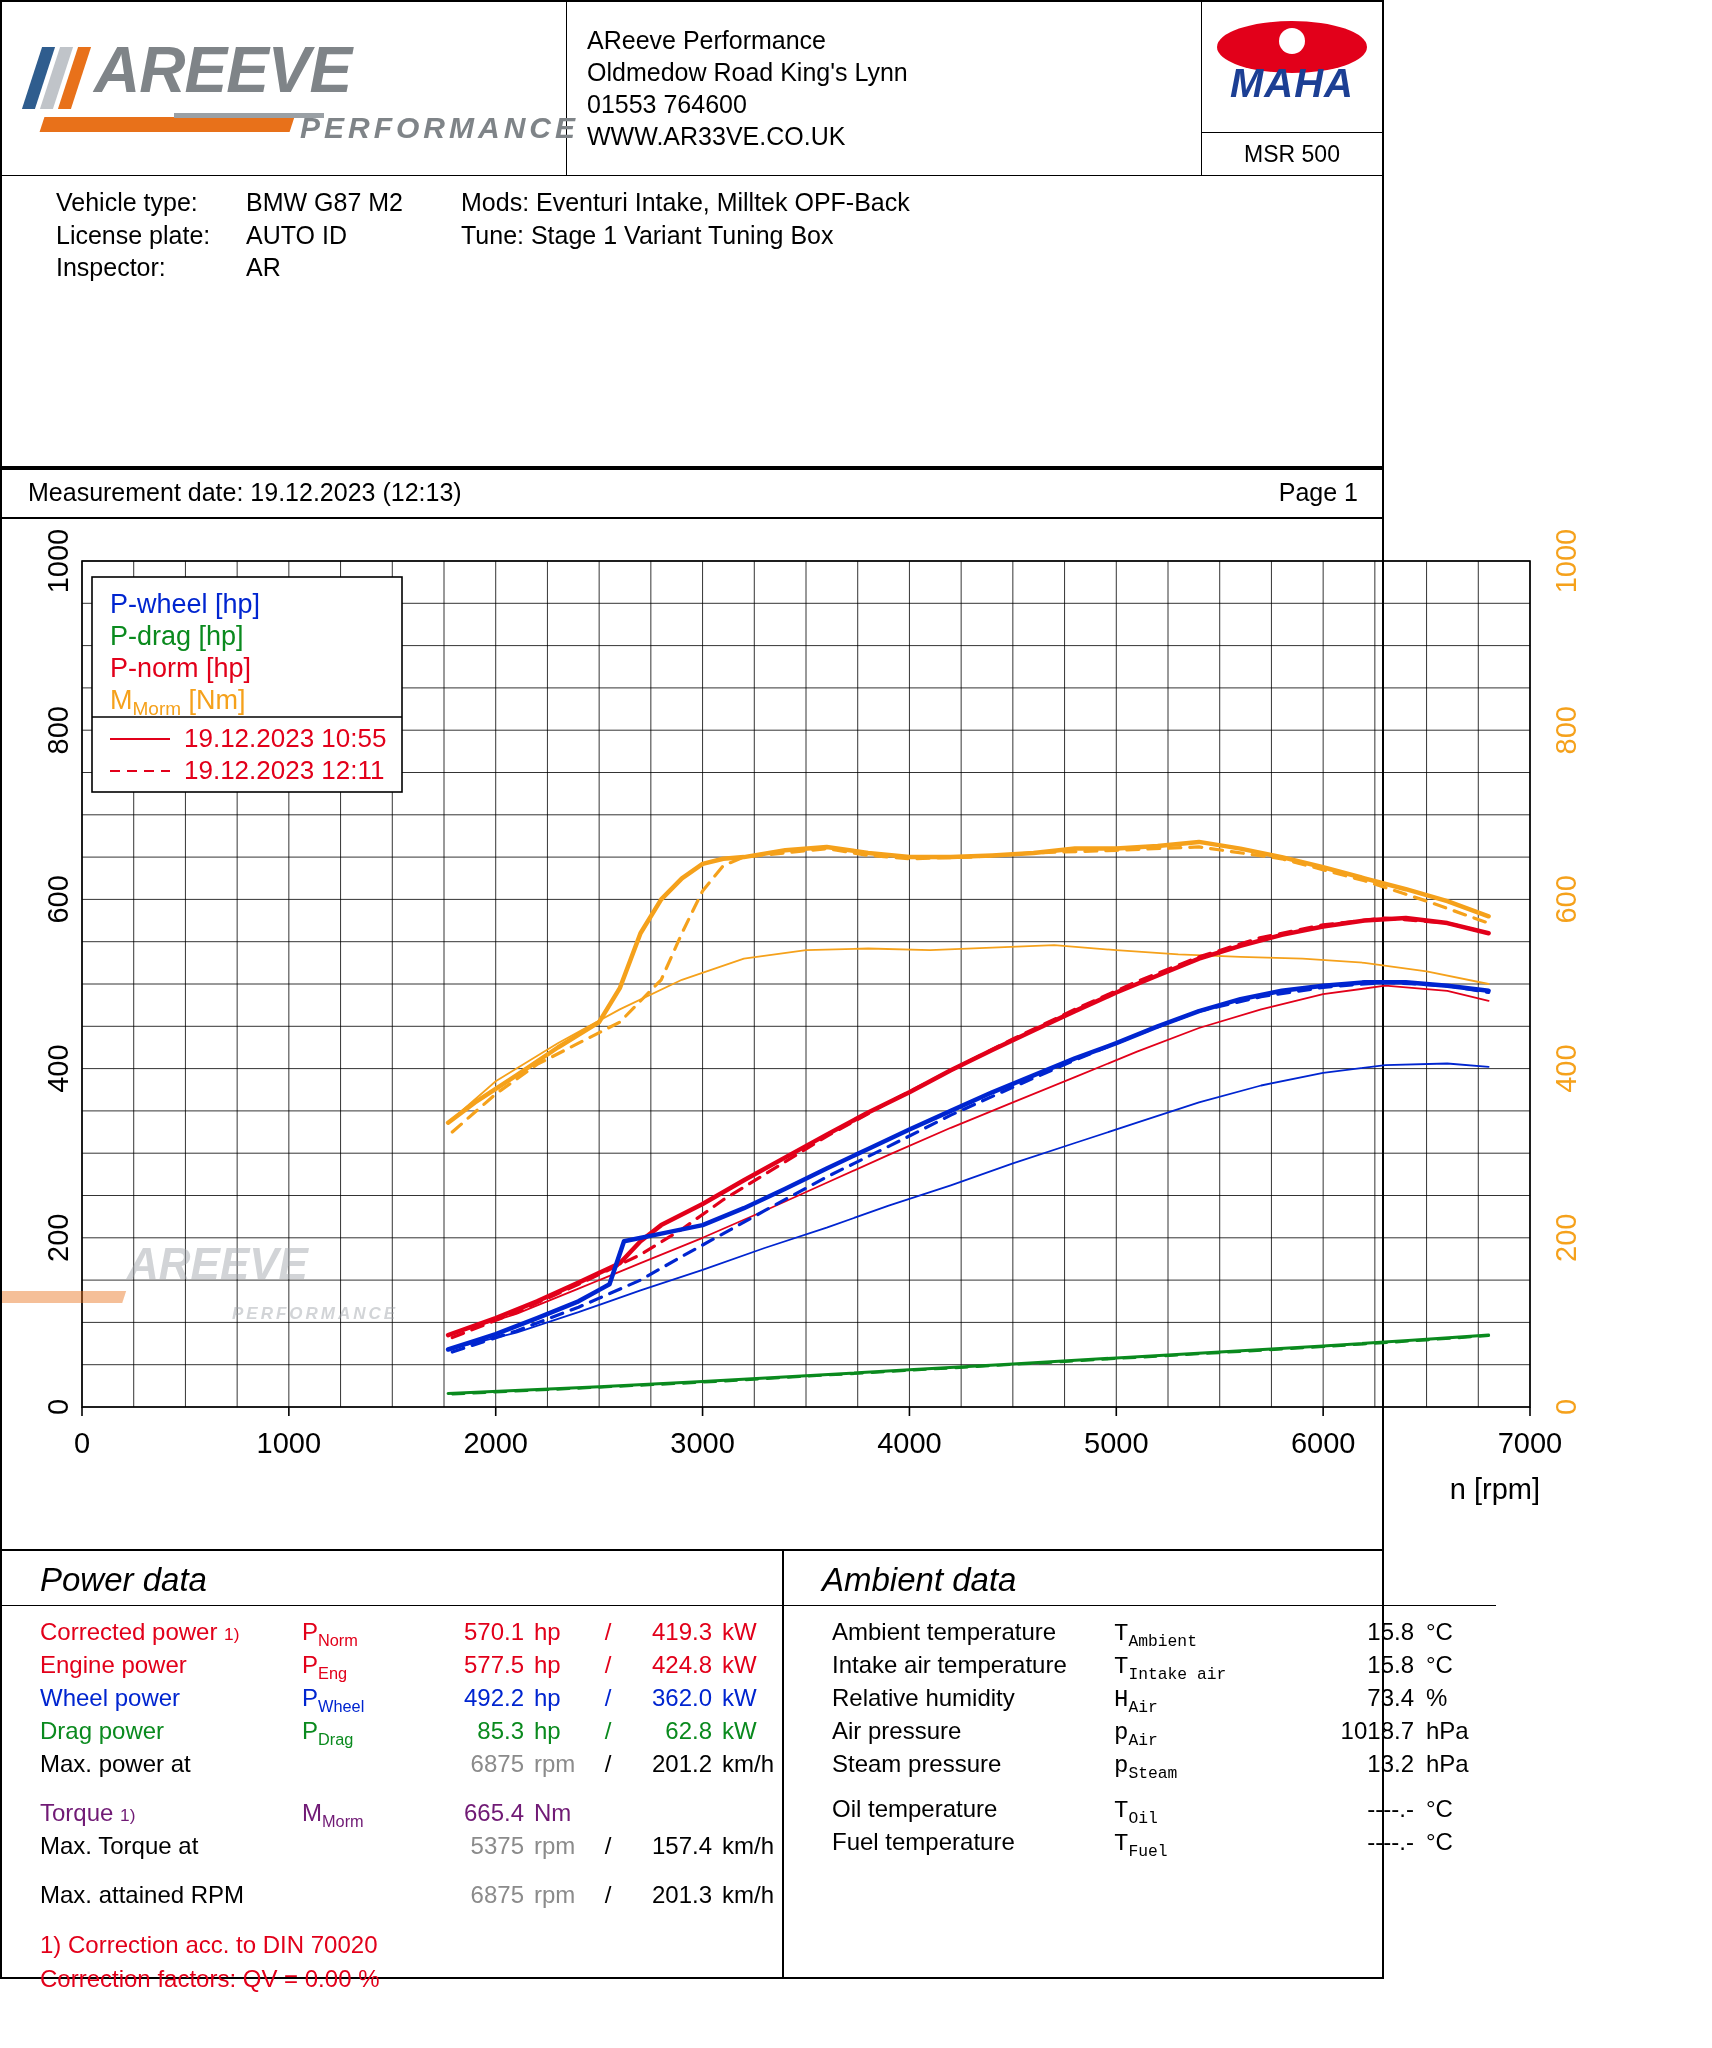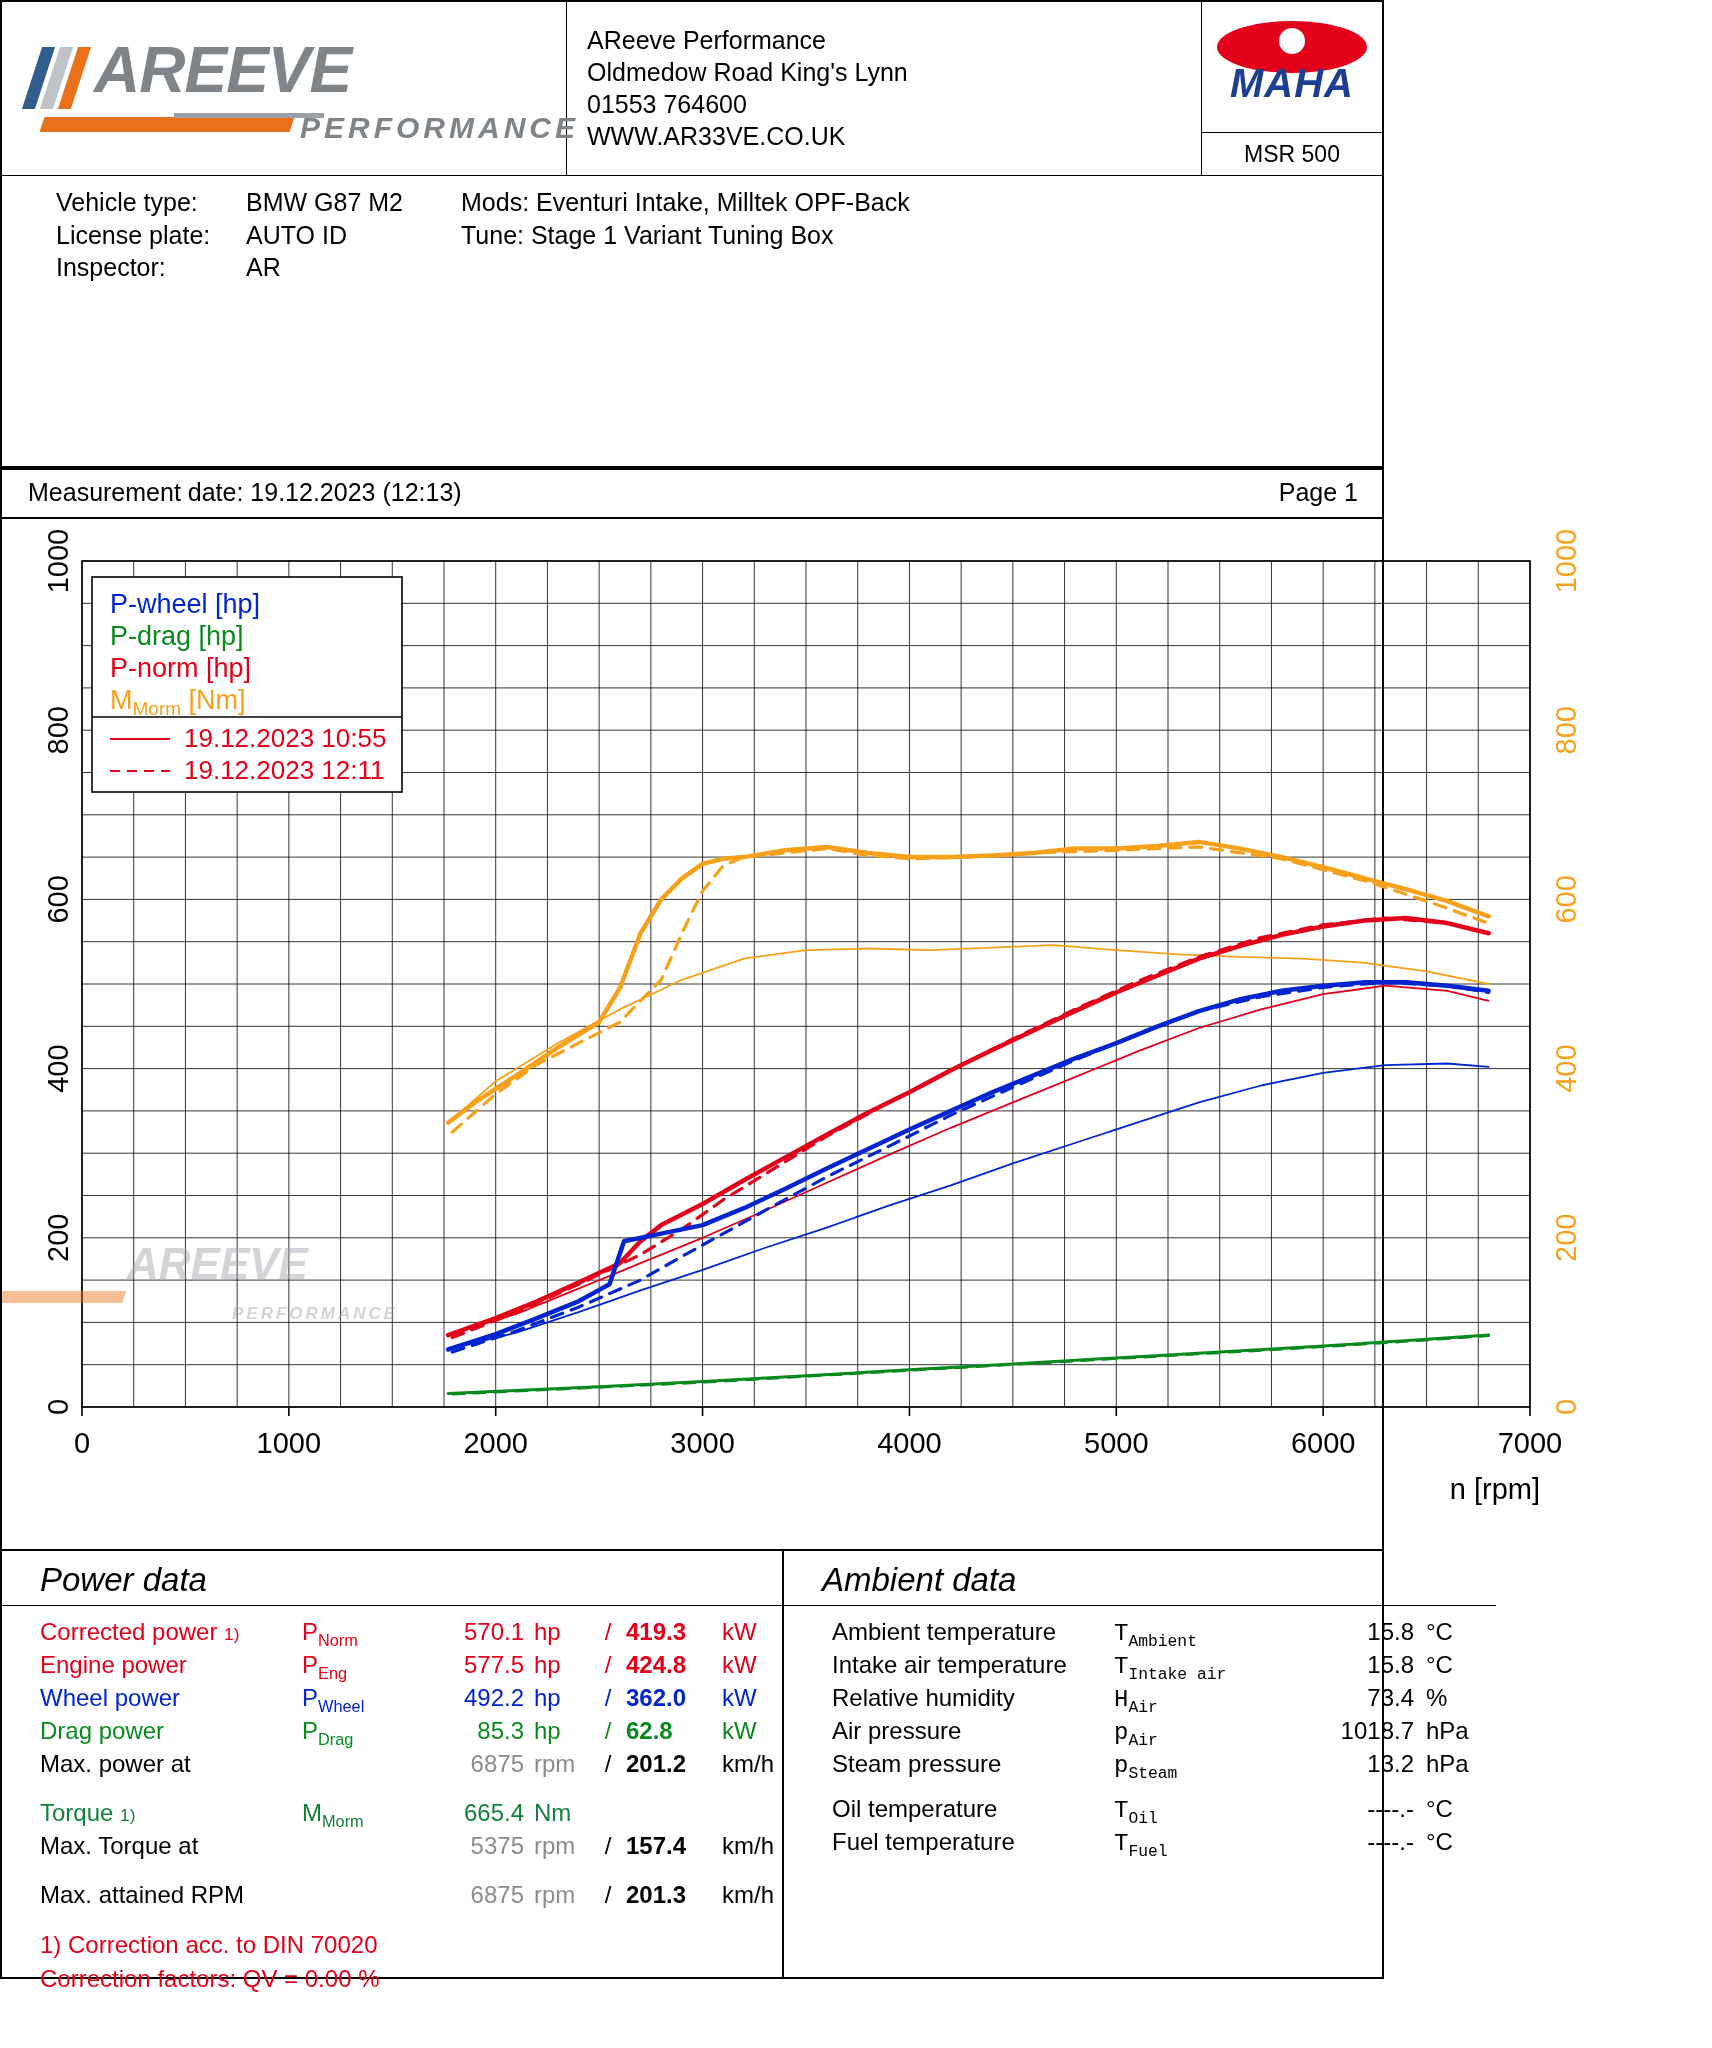--- a/index.html
+++ b/index.html
@@ -54,23 +54,23 @@
   .pdata{width:860px;border-right:2px solid #000;box-sizing:border-box;position:relative;}
   .adata{flex:1;box-sizing:border-box;position:relative;}
   .dtitle{font-size:33px;font-style:italic;padding:10px 0 6px 38px;border-bottom:1px solid #000;}
   .drows{padding:12px 0 0 0;font-size:24px;}
   .r{display:flex;align-items:baseline;height:33px;}
   .r .c1{width:300px;padding-left:38px;box-sizing:border-box;}
   .r .c2{width:130px;}
   .r .c3{width:92px;text-align:right;}
   .r .c4{width:56px;padding-left:10px;}
   .r .c5{width:36px;text-align:center;}
-  .r .c6{width:86px;text-align:left;font-weight:bold;}
+  .r .c6{width:86px;text-align:right;}
   .r .c7{width:60px;padding-left:10px;}
-  .red{color:#e2001a;}.blue{color:#0025d0;}.green{color:#0a8a1e;}.orange{color:#15803d;}.gray{color:#8b8b8b;}
+  .red{color:#e2001a;}.blue{color:#0025d0;}.green{color:#0a8a1e;}.orange{color:#701a75;}.gray{color:#8b8b8b;}
   sub{font-size:0.68em;}
   .note{font-size:24px;color:#e2001a;padding-left:38px;line-height:1.42;}
 
   .ar .c1{width:330px;padding-left:48px;box-sizing:border-box;}
   .ar .c2{width:190px;font-family:Liberation Mono, monospace;}
   .ar .c3{width:110px;text-align:right;}
   .ar .c4{width:70px;padding-left:12px;}
 </style>
 </head>
 <body>

